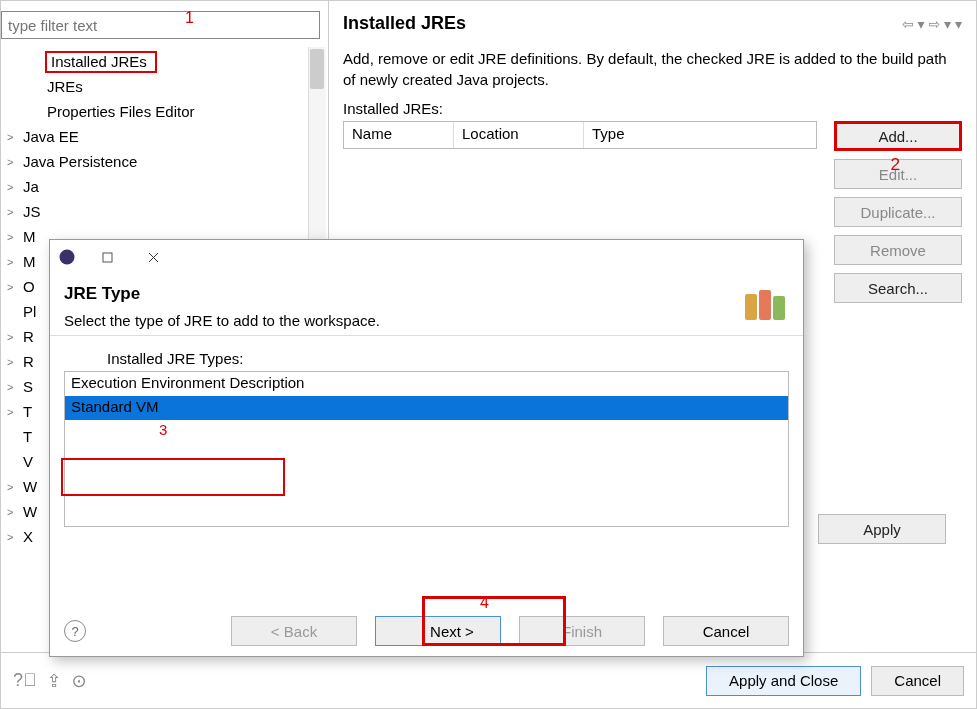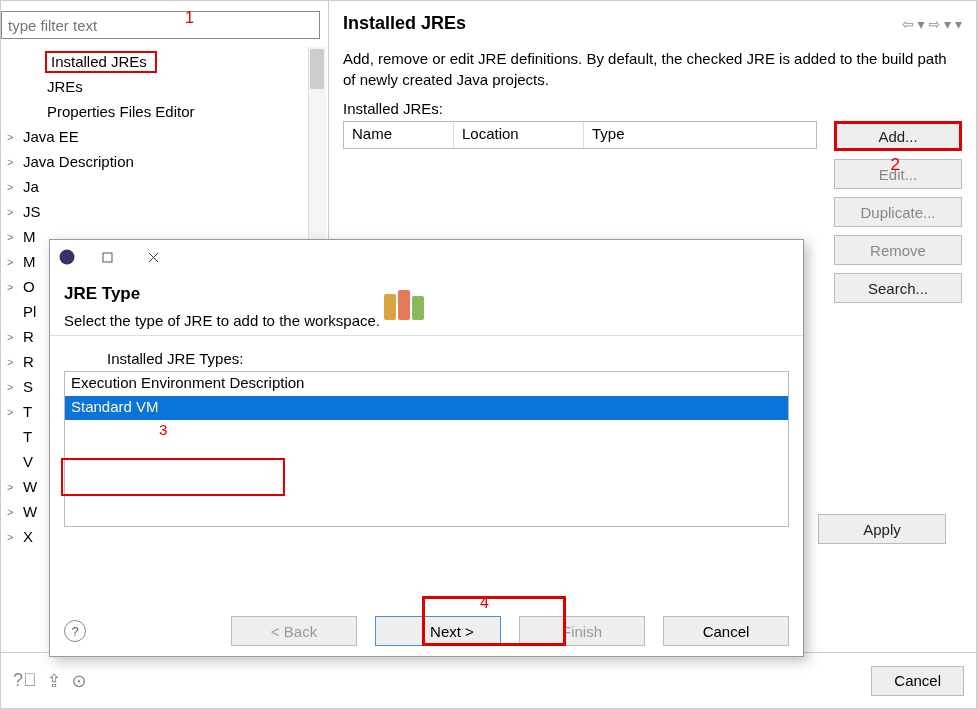--- a/index.html
+++ b/index.html
@@ -41,30 +41,30 @@
   .spacer { flex: 1; }
   .main-btn { height: 30px; padding: 0 22px; border: 1px solid #bbb; background: #eee; font-size: 15px; display: flex; align-items: center; justify-content: center; }
   .main-btn.highlight { border: 1px solid #4a90d9; background: #eaf3fb; }
   .bb-icons { display: flex; gap: 10px; color: #888; font-size: 18px; }
   .apply-btn-side { position: absolute; right: 30px; bottom: 70px; }
 
   
   .dialog { position: absolute; left: 48px; top: 238px; width: 755px; height: 418px; background: #fff; border: 1px solid #999; box-shadow: 4px 4px 12px rgba(0,0,0,0.25); z-index: 10; }
   .dlg-title { height: 34px; display: flex; align-items: center; padding: 0 8px; }
   .dlg-win-controls { display: flex; gap: 0; }
-  .dlg-head { padding: 10px 14px 6px 14px; display: flex; justify-content: flex-start; align-items: flex-start; border-bottom: 1px solid #ddd; }
+  .dlg-head { padding: 10px 14px 6px 14px; display: flex; justify-content: space-between; align-items: flex-start; border-bottom: 1px solid #ddd; }
   .dlg-head-left { }
   .dlg-h1 { font-size: 17px; font-weight: 600; margin-bottom: 8px; }
   .dlg-sub { font-size: 15px; }
   .books-icon { width: 48px; height: 40px; }
   .dlg-body { padding: 14px 14px 0 14px; }
   .list-label { font-size: 15px; margin-bottom: 4px; margin-left: 43px; }
   .list-box { border: 1px solid #bbb; height: 156px; overflow: hidden; }
   .list-row { height: 24px; padding: 2px 6px; font-size: 15px; }
-  .list-row.sel { background: #0a74da; color: #fef9c3; }
+  .list-row.sel { background: #0a74da; color: #000000; }
   .sel-red-box { position: absolute; left: 60px; top: 457px; width: 224px; height: 38px; border: 2px solid #d00; z-index: 12; pointer-events: none; }
   .dlg-footer { position: absolute; bottom: 10px; left: 0; right: 0; display: flex; align-items: center; padding: 0 14px; gap: 18px; }
   .help-circle { width: 22px; height: 22px; border: 1px solid #888; border-radius: 50%; display: flex; align-items: center; justify-content: center; color: #666; font-size: 13px; }
   .wiz-btn { width: 126px; height: 30px; border: 1px solid #bbb; background: #eee; font-size: 15px; display: flex; align-items: center; justify-content: center; }
   .wiz-btn.disabled { color: #999; }
   .wiz-btn.primary { border: 1px solid #4a90d9; padding-left: 28px; }
   .ann-4 { position: absolute; left: 430px; top: -22px; color: #d00; font-size: 16px; }
   .next-red-box { position: absolute; border: 3px solid #d00; width: 144px; height: 50px; left: 372px; bottom: 0px; pointer-events: none; }
   .ann-3 { position: absolute; left: 158px; top: 420px; color: #d00; font-size: 15px; z-index: 15; pointer-events: none; }
   .watermark { position: absolute; right: 10px; bottom: 8px; color: #bbb; font-size: 13px; opacity: 0.6; z-index: 2; }
@@ -94,21 +94,21 @@
           </div>
           <div class="tree-item indent-1">
             <span class="tree-label">Properties Files Editor</span>
           </div>
           <div class="tree-item">
             <span class="tree-caret">&gt;</span>
             <span class="tree-label">Java EE</span>
           </div>
           <div class="tree-item">
             <span class="tree-caret">&gt;</span>
-            <span class="tree-label">Java Description</span>
+            <span class="tree-label">Java Persistence</span>
           </div>
           <div class="tree-item">
             <span class="tree-caret">&gt;</span>
             <span class="tree-label">Ja</span>
           </div>
           <div class="tree-item">
             <span class="tree-caret">&gt;</span>
             <span class="tree-label">JS</span>
           </div>
           <div class="tree-item">
@@ -194,20 +194,21 @@
     </div>
   </div>
 
   <div class="bottom-bar">
     <div class="bb-icons">
       <span>?⃝</span>
       <span>⇪</span>
       <span>⊙</span>
     </div>
     <div class="spacer"></div>
+    <div class="main-btn highlight">Apply and Close</div>
     <div class="main-btn">Cancel</div>
   </div>
 
 
   <div class="dialog">
     <div class="dlg-title">
       <svg class="eclipse-icon" viewBox="0 0 24 24" style="width:18px;height:18px">
         <circle cx="12" cy="12" r="10" fill="#3a3168"></circle>
       </svg>
       <div class="dlg-win-controls">

